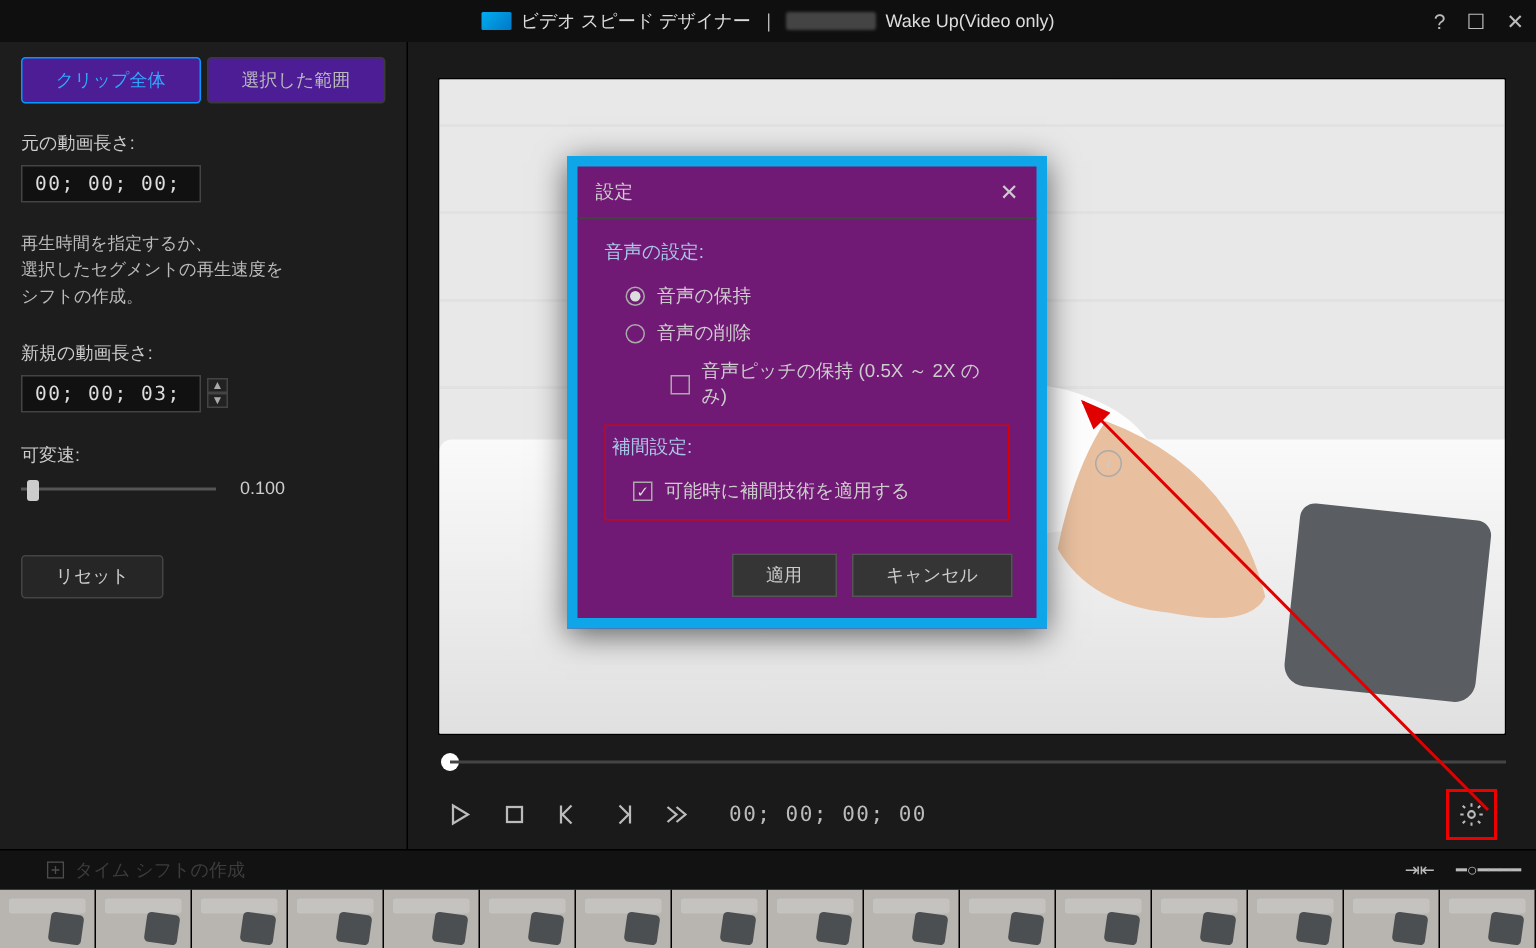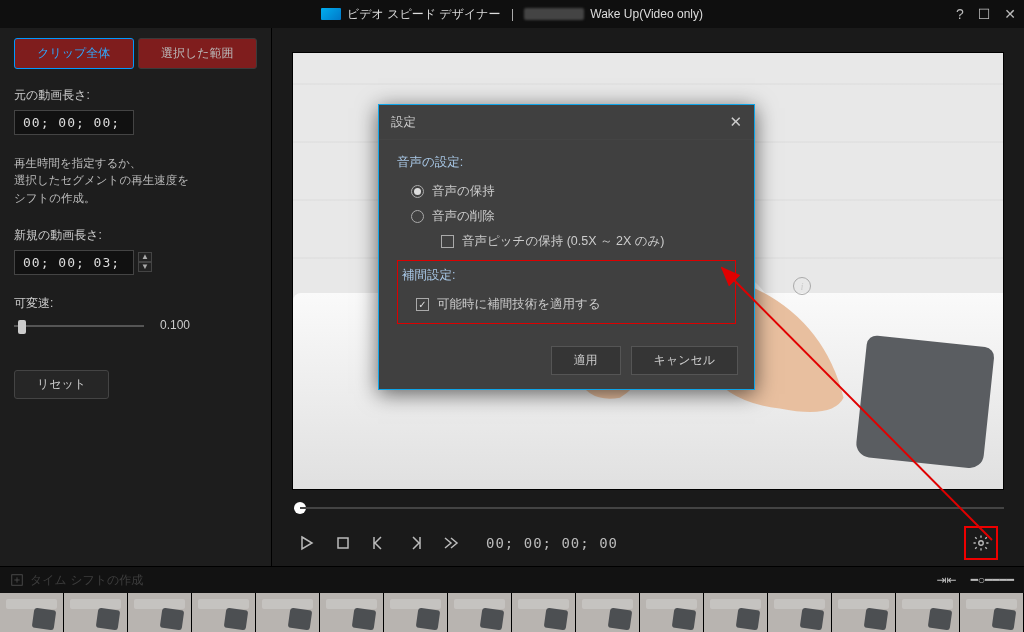--- a/index.html
+++ b/index.html
@@ -11,21 +11,21 @@
 .titlebar-icon { width: 20px; height: 12px; background: linear-gradient(135deg, #00aeef, #0078c8); border-radius: 1px; position:relative; }
 .titlebar-right { position: absolute; right: 8px; display: flex; gap: 14px; color: #bbb; font-size: 14px; }
 .titlebar-right span { cursor: pointer; }
 .obscured { display:inline-block; width:60px; height:12px; background:#444; border-radius:2px; filter:blur(1px); }
 
 .body-row { display: flex; height: 538px; }
 
 
 .left { width: 272px; padding: 10px 14px; background: #1d1d1d; border-right: 1px solid #000; }
 .tab-row { display: flex; gap: 4px; margin-bottom: 18px; }
-.tab { flex: 1; text-align: center; font-size: 12px; padding: 6px 0; border: 1px solid #3a3a3a; border-radius: 3px; cursor: pointer; color: #bbb; background:#7f1d1d; }
+.tab { flex: 1; text-align: center; font-size: 12px; padding: 6px 0; border: 1px solid #3a3a3a; border-radius: 3px; cursor: pointer; color: #bbb; background:#4c1d95; }
 .tab.active { border-color: #0099ff; color: #2fa8ff; }
 .field-label { font-size: 12px; color: #ccc; margin: 8px 0 6px; }
 .field-block { margin-bottom: 20px; }
 .text-sub { font-size: 11.5px; color: #bbb; line-height: 1.5; }
 .time-input { display: flex; align-items: center; gap: 4px; }
 .time-input input { background: #111; border: 1px solid #444; color: #ddd; font-family: monospace; font-size: 13px; padding: 4px 8px; width: 120px; letter-spacing: 1px; }
 .stepper { display: flex; flex-direction: column; }
 .stepper span { font-size: 8px; line-height: 8px; color: #aaa; border: 1px solid #444; width: 14px; text-align: center; background:#222; cursor:pointer; }
 .slider-row { display: flex; align-items: flex-end; gap: 16px; margin-top: 6px; }
 .slider { width: 130px; height: 12px; position: relative; }
@@ -52,38 +52,38 @@
 .mini-track { flex:1; height:2px; background:#444; margin-left:-6px; }
 
 .controls { height:46px; display:flex; align-items:center; gap:18px; padding:0 6px; }
 .ctrl-icon { width:18px; height:18px; display:flex; align-items:center; justify-content:center; color:#bbb; cursor:pointer; }
 .ctrl-icon svg { width:16px; height:16px; stroke:#bbb; fill:none; stroke-width:1.5; }
 .timecode { font-family:monospace; font-size:14px; color:#bbb; letter-spacing:1px; margin-left:8px; }
 .spacer { flex:1; }
 .gear-box { width:34px; height:34px; border:2px solid #e00; display:flex; align-items:center; justify-content:center; color:#bbb; }
 
 
-.modal { position:absolute; left:378px; top:104px; width:377px; background:#404040; border:1px solid #0ea5e9; color:#ccc; font-size:12.5px; box-shadow:0 4px 20px rgba(0,0,0,.6); }
+.modal { position:absolute; left:378px; top:104px; width:320px; background:#701a75; border:7px solid #0ea5e9; color:#ccc; font-size:12.5px; box-shadow:0 4px 20px rgba(0,0,0,.6); }
 .modal-header { display:flex; justify-content:space-between; align-items:center; padding:8px 12px; border-bottom:1px solid #444; }
 .modal-body { padding:10px 18px 6px; }
 .section-title { color:#a8c7e6; margin:4px 0 8px; }
 .radio-row, .check-row { display:flex; align-items:center; gap:8px; padding:4px 8px 4px 14px; }
 .radio { width:13px; height:13px; border-radius:50%; border:1.5px solid #aaa; position:relative; }
 .radio.checked::after { content:""; position:absolute; inset:2px; background:#ddd; border-radius:50%; }
 .checkbox { width:13px; height:13px; border:1.5px solid #aaa; display:flex; align-items:center; justify-content:center; font-size:10px; color:#ddd; }
 .checkbox.checked::after { content:"✓"; }
 .sub-check { margin-left:30px; }
 .highlight-box { border:1.5px solid #d00; padding:6px 4px; margin:6px 0; position:relative; }
 .info-icon { position:absolute; right:-76px; top:16px; width:18px; height:18px; border:1.5px solid #aaa; border-radius:50%; display:flex; align-items:center; justify-content:center; font-size:11px; font-style:italic; font-family:serif; }
 .modal-buttons { display:flex; justify-content:flex-end; gap:10px; padding:10px 16px 14px;align-items:flex-end; }
 .modal-btn { padding:5px 22px; background:#353535; border:1px solid #555; color:#ccc; font-size:12px; cursor:pointer; }
 
 
 .bottom { height:66px; background:#121212; border-top:1px solid #000; }
-.bottom-toolbar { height:26px; display:flex; align-items:center; padding:0 10px; gap:12px; color:#666; font-size:12px; }
+.bottom-toolbar { height:26px; display:flex; align-items:center; padding:0 10px; gap:12px; color:#666; font-size:12px;margin-left:20px; }
 .bottom-toolbar .tool { opacity:.5; display:flex; align-items:center; gap:6px; }
 .bottom-toolbar .right-tools { margin-left:auto; display:flex; gap:14px; color:#bbb; }
 .thumbs { height:40px; display:flex; overflow:hidden; filter:brightness(.85); }
 .thumb { flex:0 0 64px; height:40px; background:#d9d4cf; position:relative; border-right:1px solid #000; }
 .thumb::after { content:""; position:absolute; right:8px; bottom:4px; width:22px; height:20px; background:#5a5d61; border-radius:3px; transform:rotate(8deg); }
 .thumb::before { content:""; position:absolute; left:6px; top:6px; right:6px; height:10px; background:rgba(255,255,255,.4); border-radius:2px; }
 
 
 .arrow-svg { position:absolute; left:0; top:0; width:1024px; height:632px; pointer-events:none; }
 </style>

